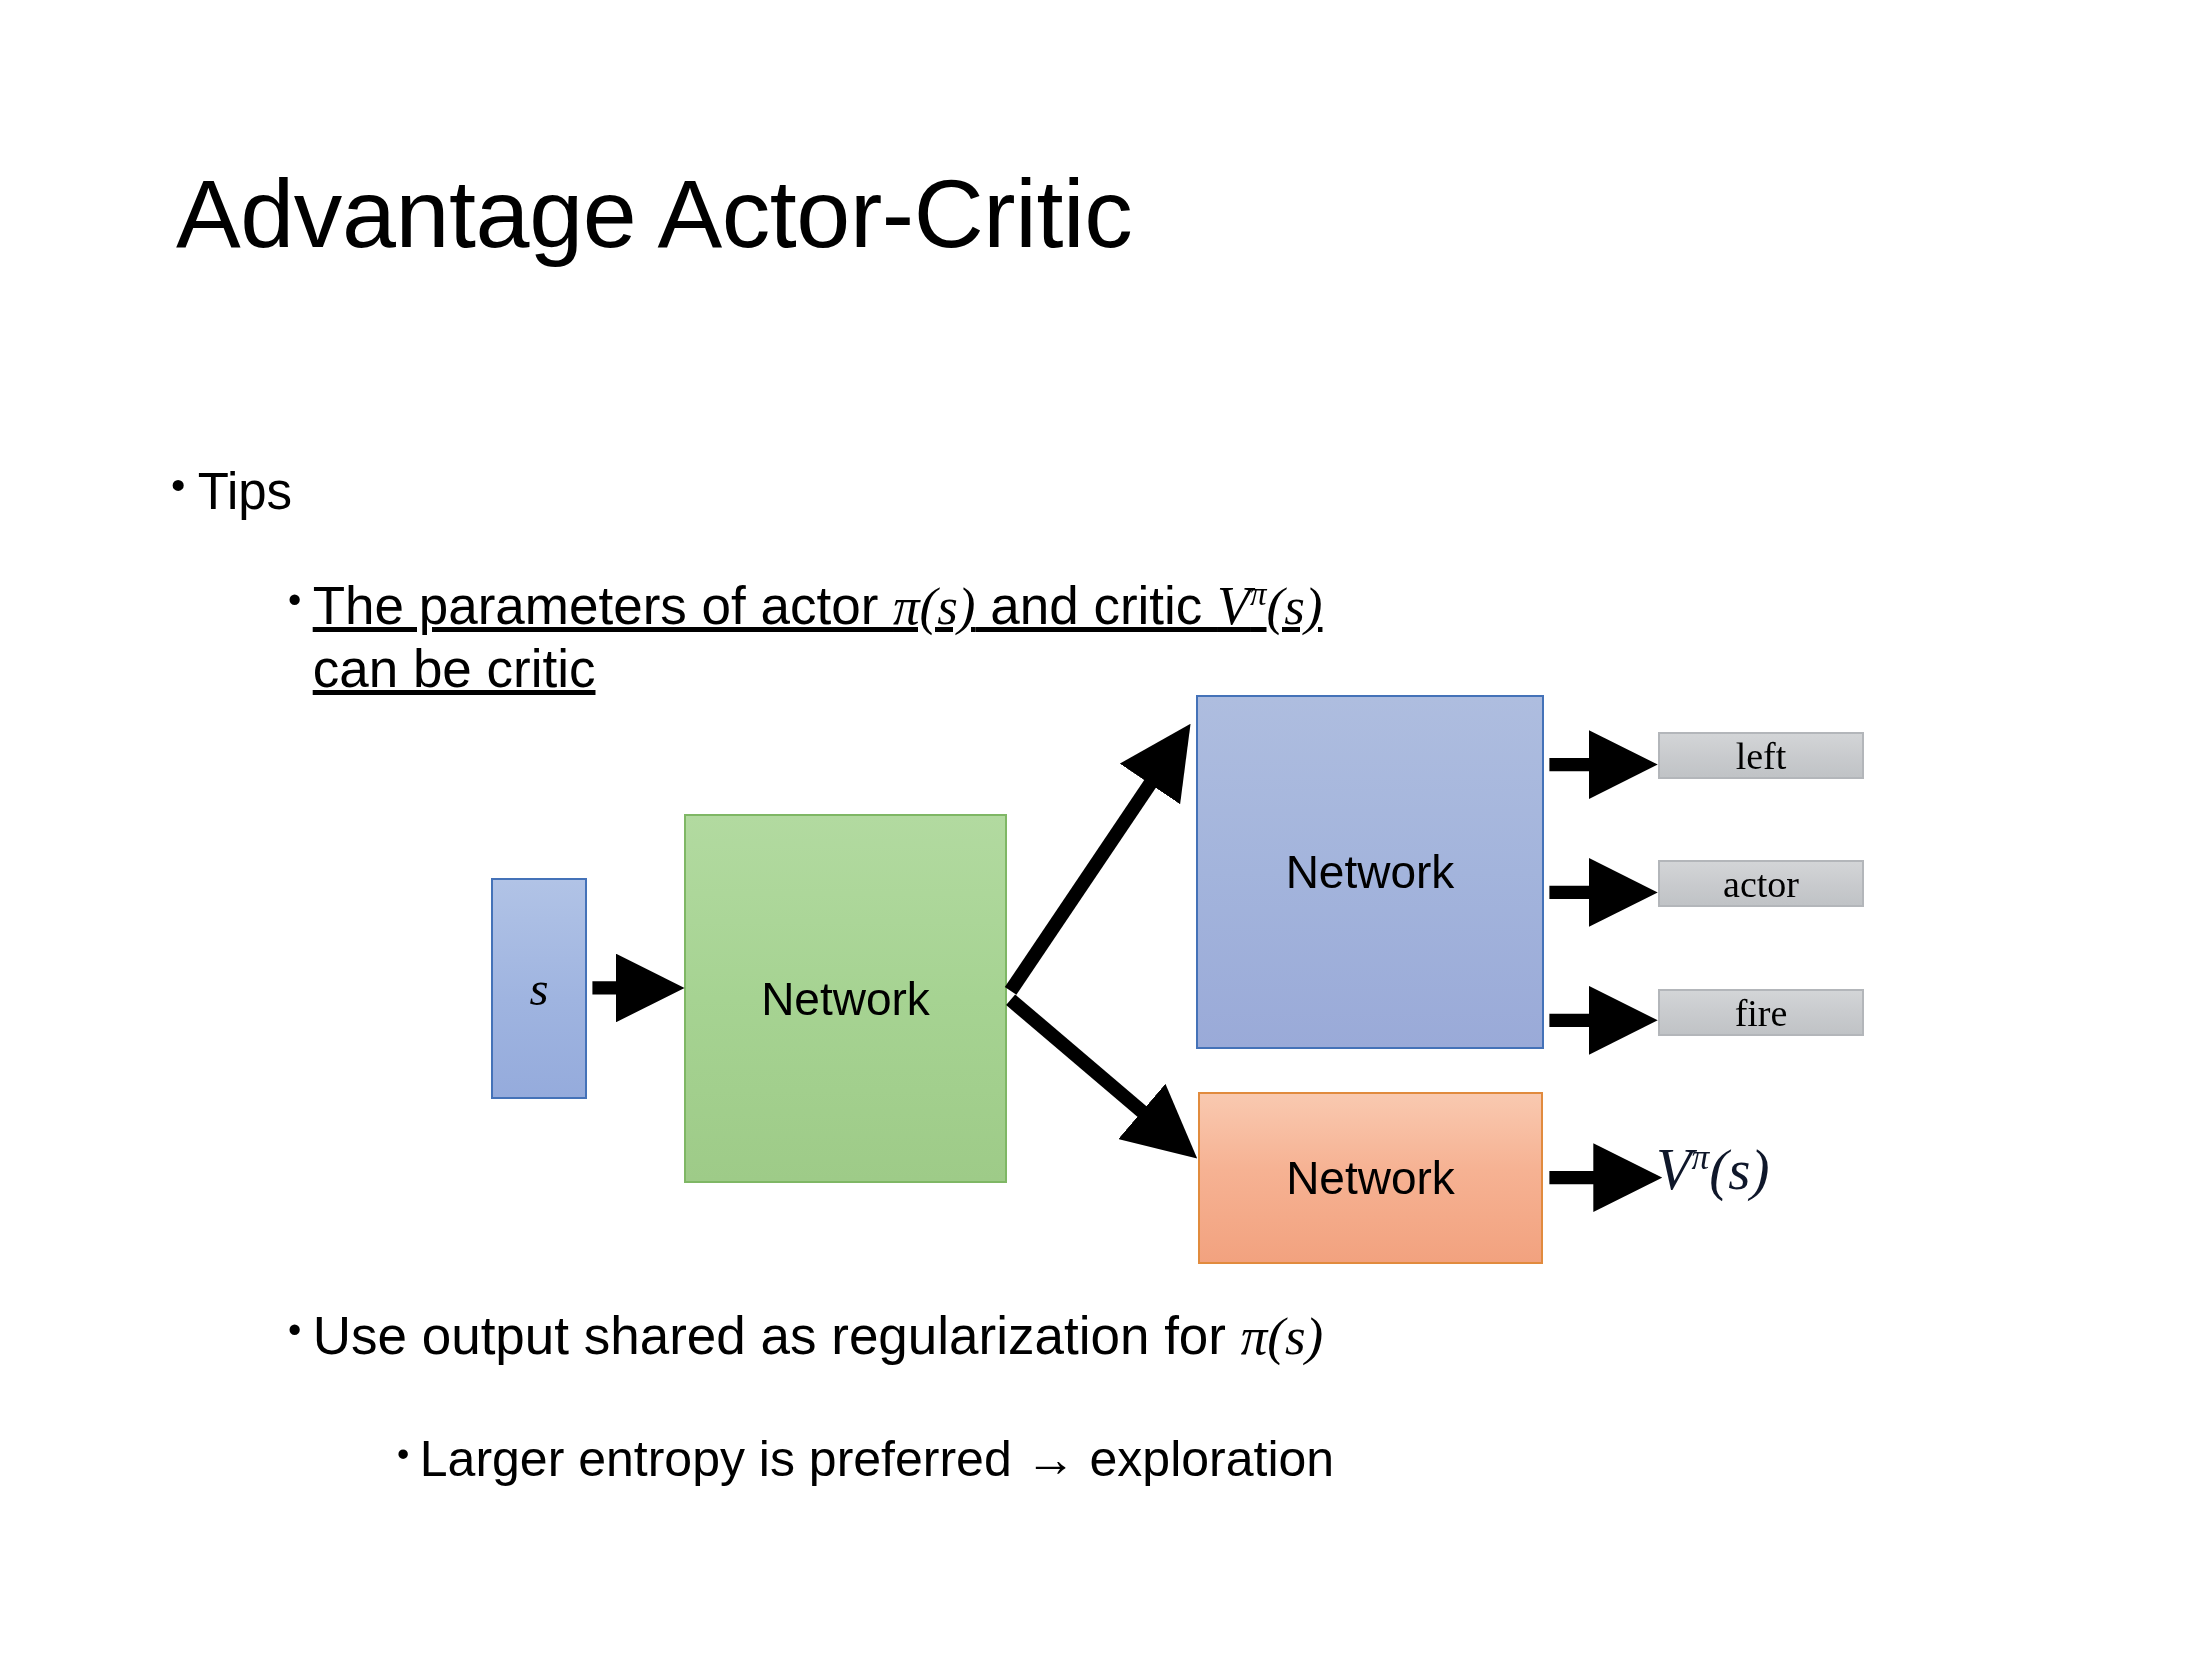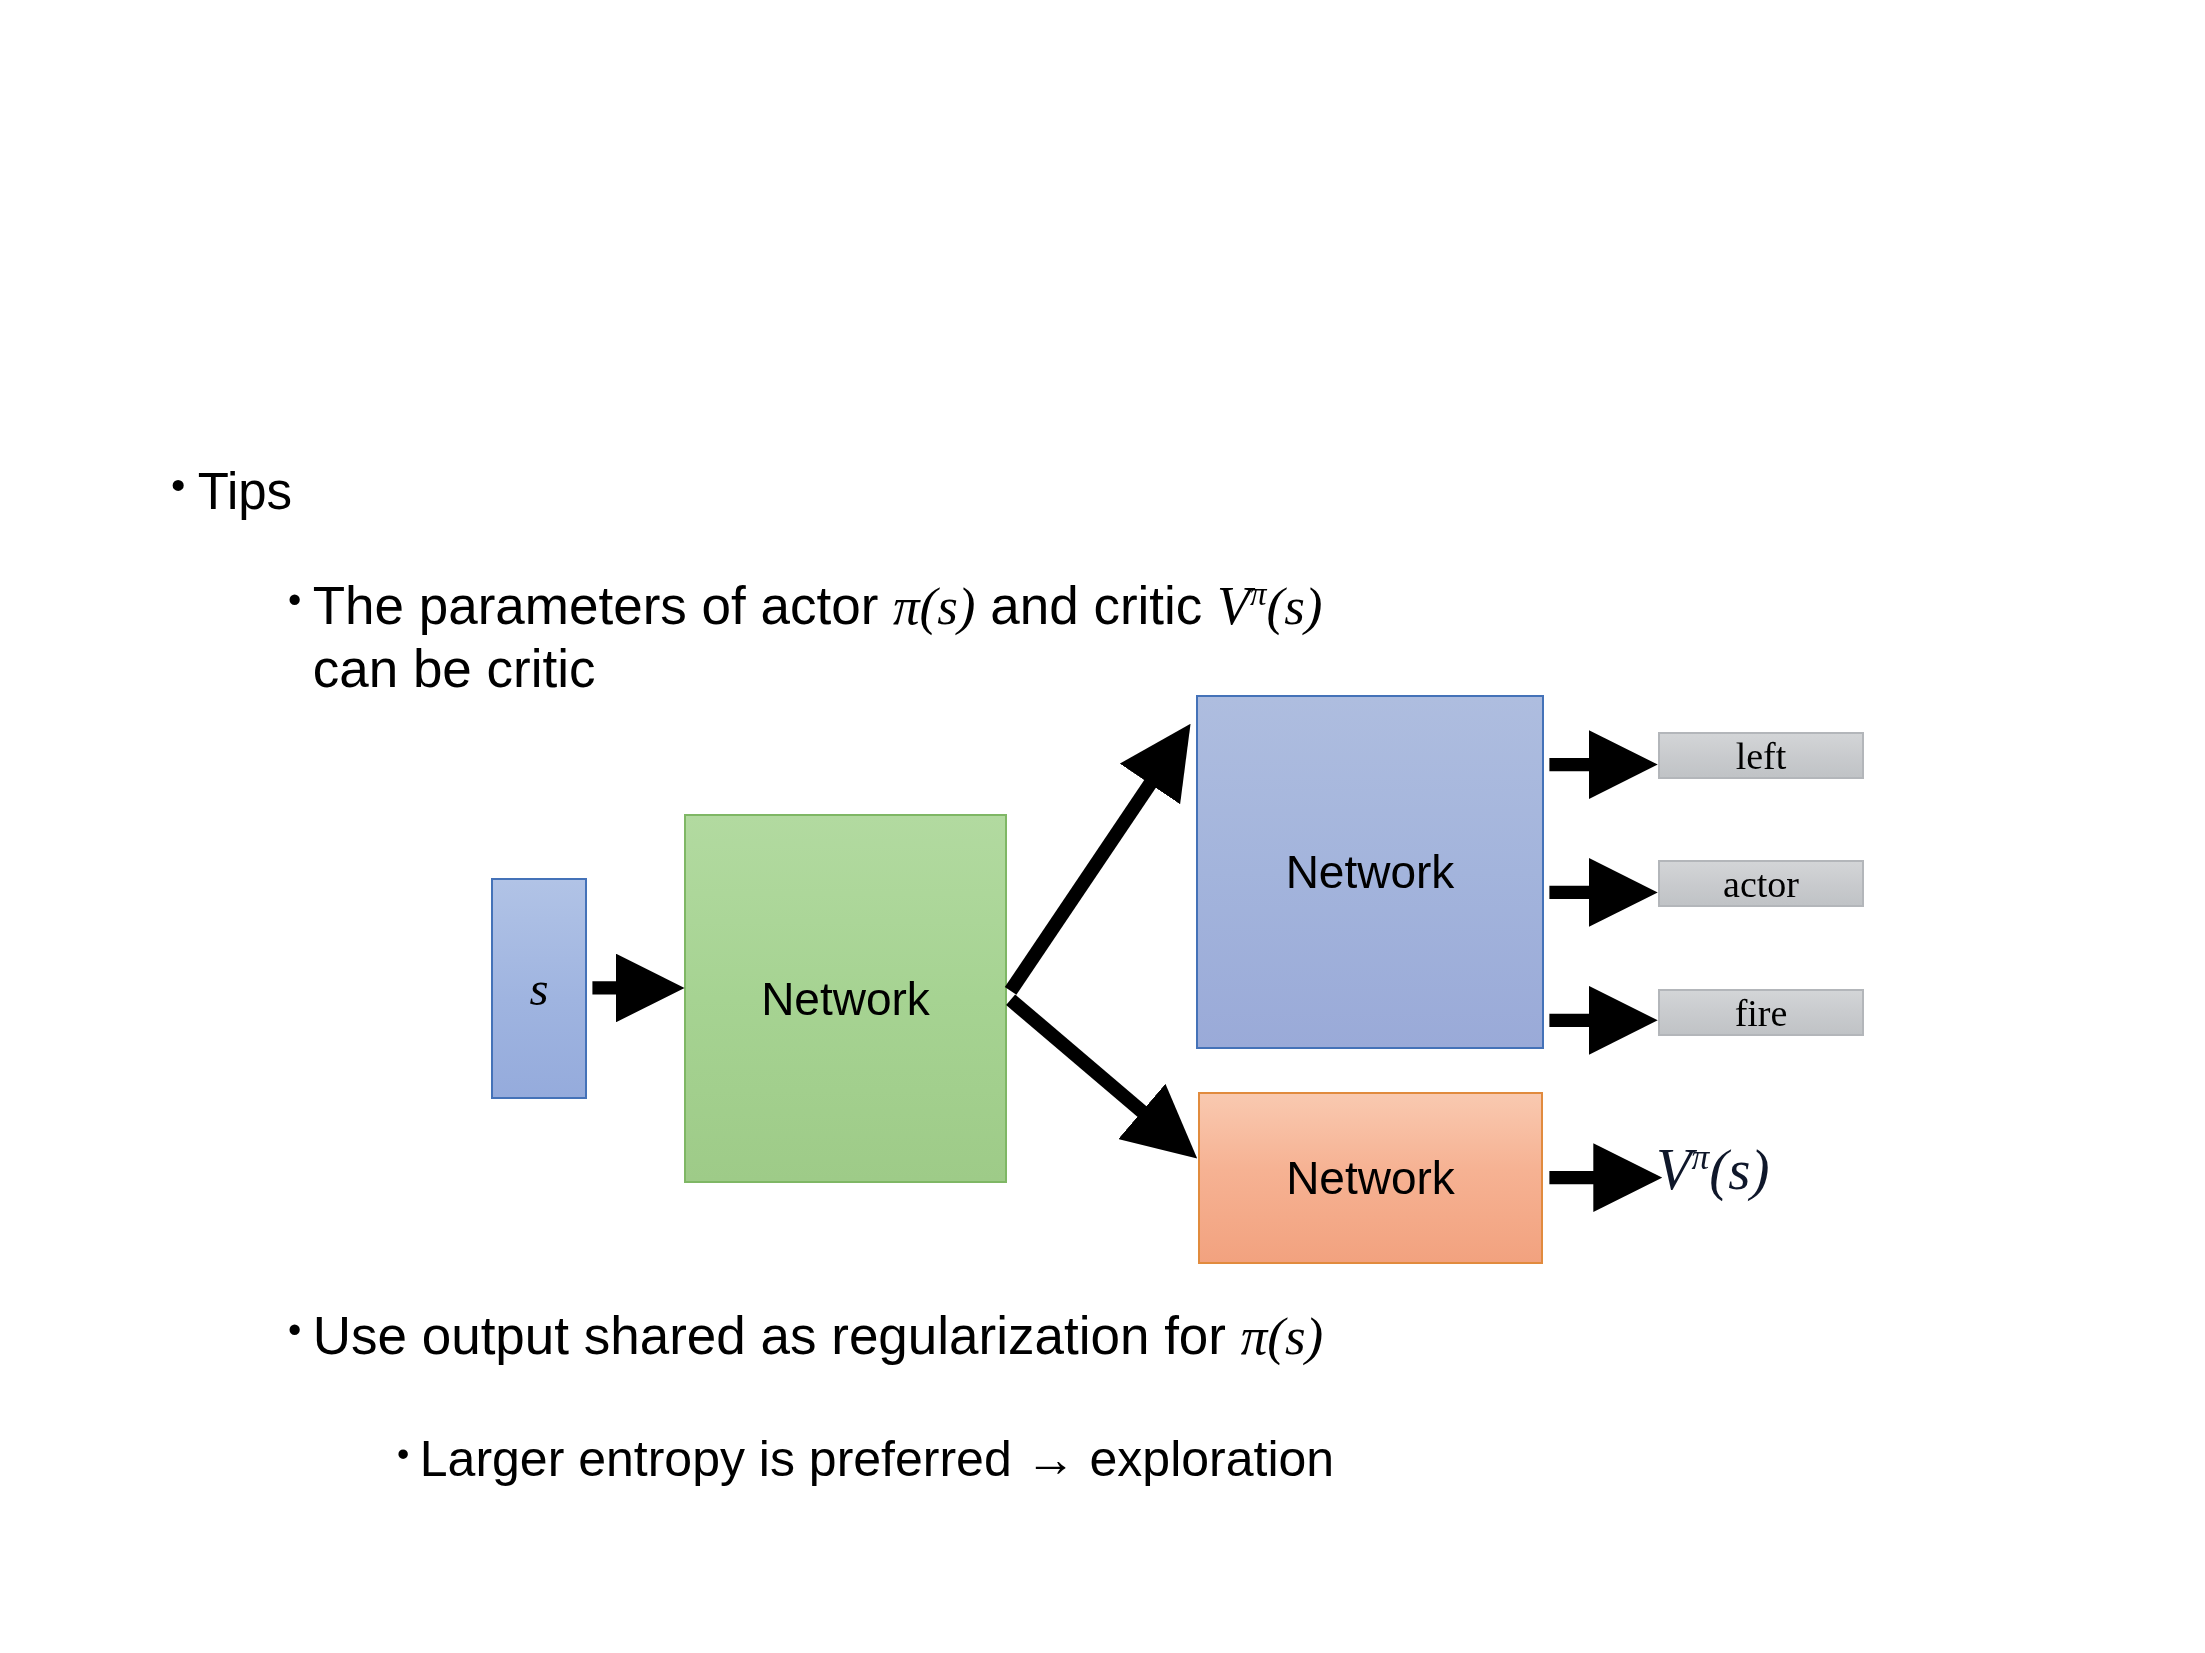--- a/index.html
+++ b/index.html
@@ -63,21 +63,21 @@
   #bullet-tips .dot { font-size: 41px; position: relative; top: 2.9px; }
 
   
   #bullet-params {
     left: 288px;
     top: 575px;
     font-size: 53px;
     line-height: 1.16;
   }
   #bullet-params .dot { font-size: 38px; position: relative; top: 5.9px; }
-  #bullet-params .txt { white-space: normal; width: 1683px; }
+  #bullet-params .txt { white-space: normal; width: 1683px; text-decoration: underline; }
 
   
   #bullet-entropy {
     left: 288px;
     top: 1305px;
     font-size: 53px;
   }
   #bullet-entropy .dot { font-size: 38px; position: relative; top: 5.9px; }
 
   
@@ -216,20 +216,21 @@
     width: 2205px;
     height: 1654px;
     overflow: visible;
   }
 </style>
 </head>
 <body>
 
 <div class="slide">
 
+  <div id="slide-title">Advantage Actor-Critic</div>
 
   <div class="bullet" id="bullet-tips">
     <span class="dot">•</span>
     <span class="txt">Tips</span>
   </div>
 
   <div class="bullet" id="bullet-params">
     <span class="dot">•</span>
     <span class="txt"><span>The parameters of actor </span><span class="mpi">π(s)</span><span>  and critic </span><span class="mi">V</span><span class="sup-pi">π</span><span class="mpi">(s)</span><br><span>can be critic</span></span>
   </div>

